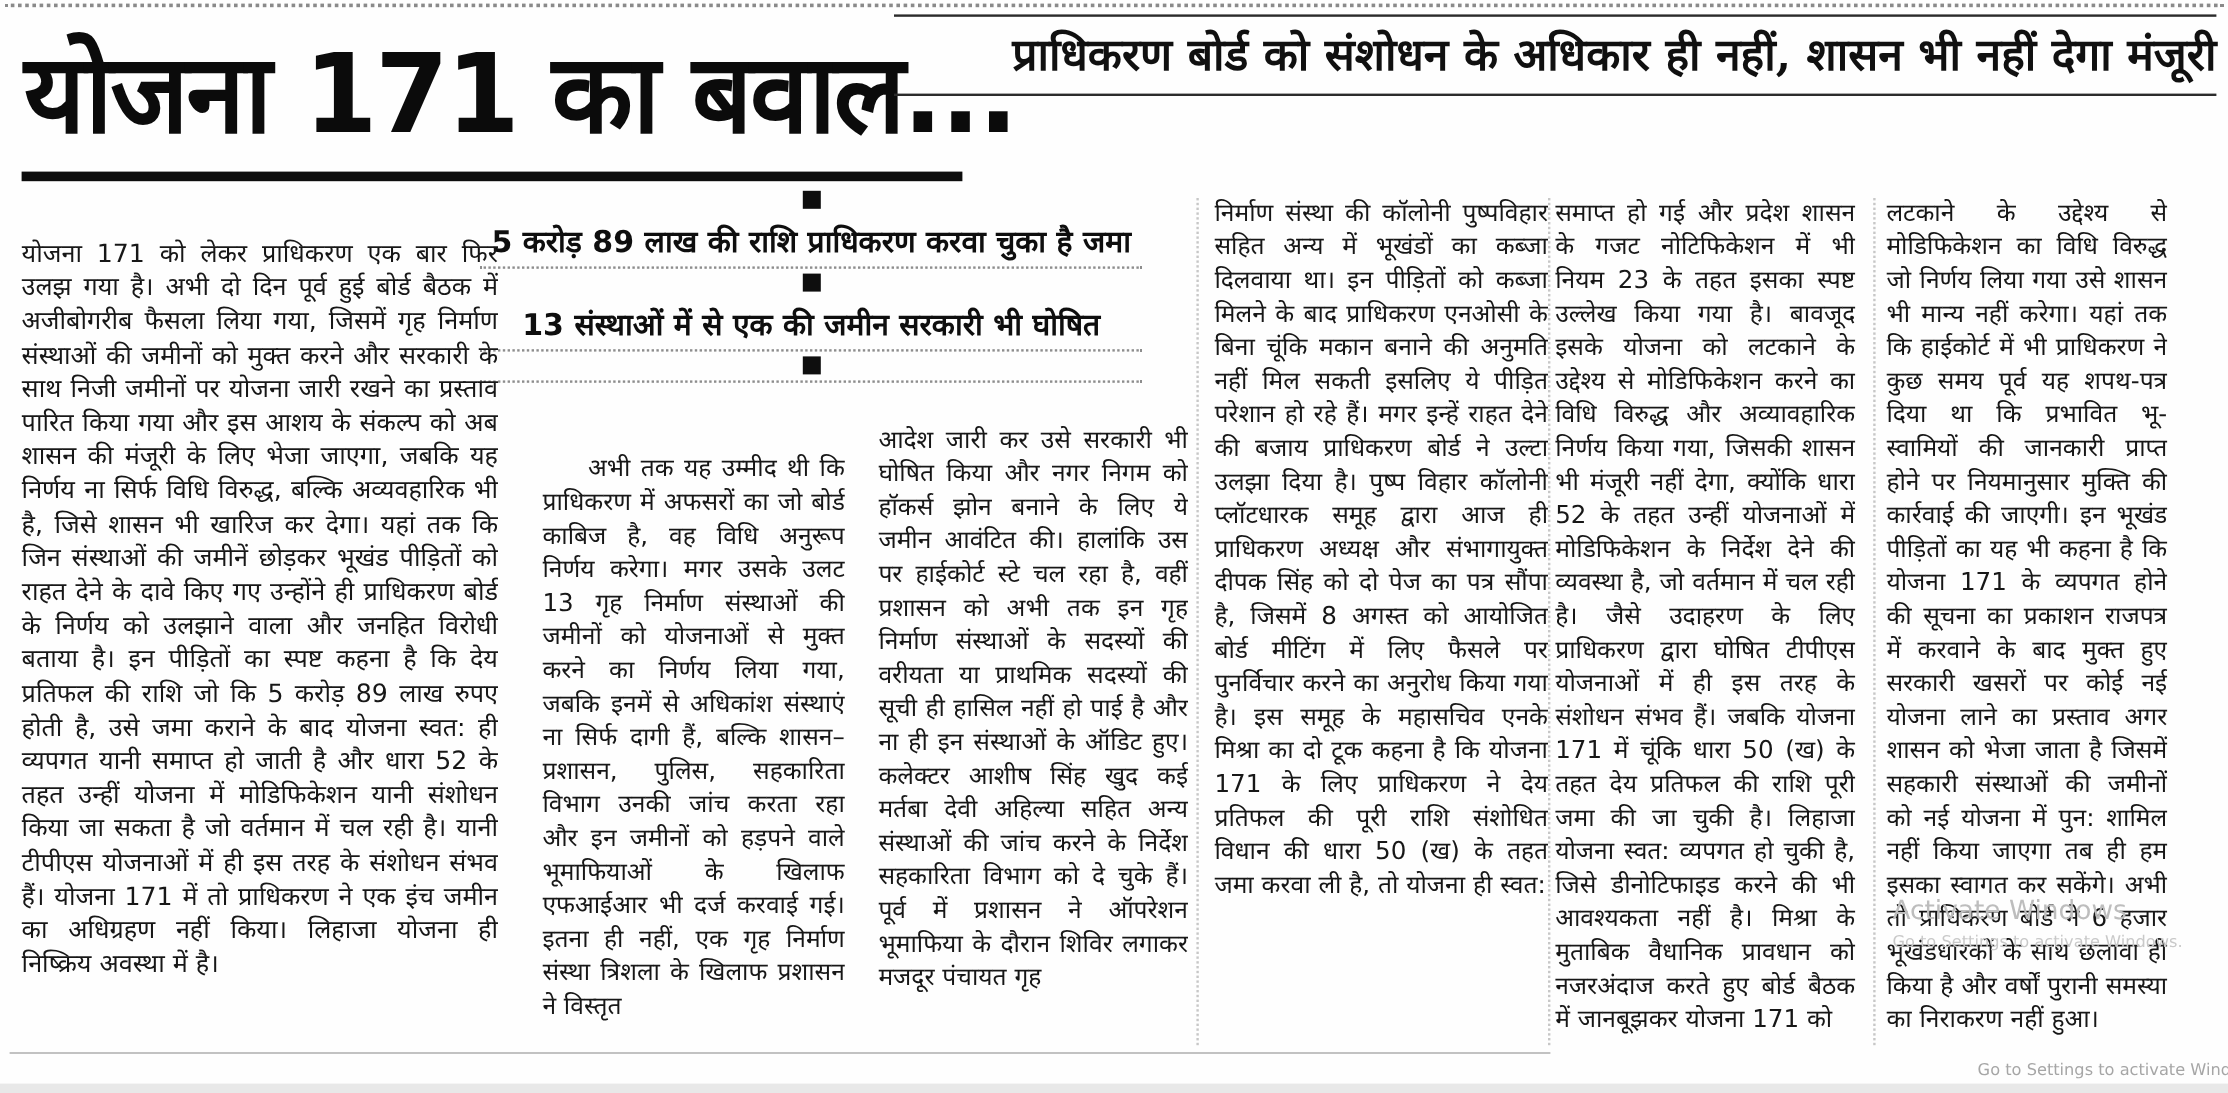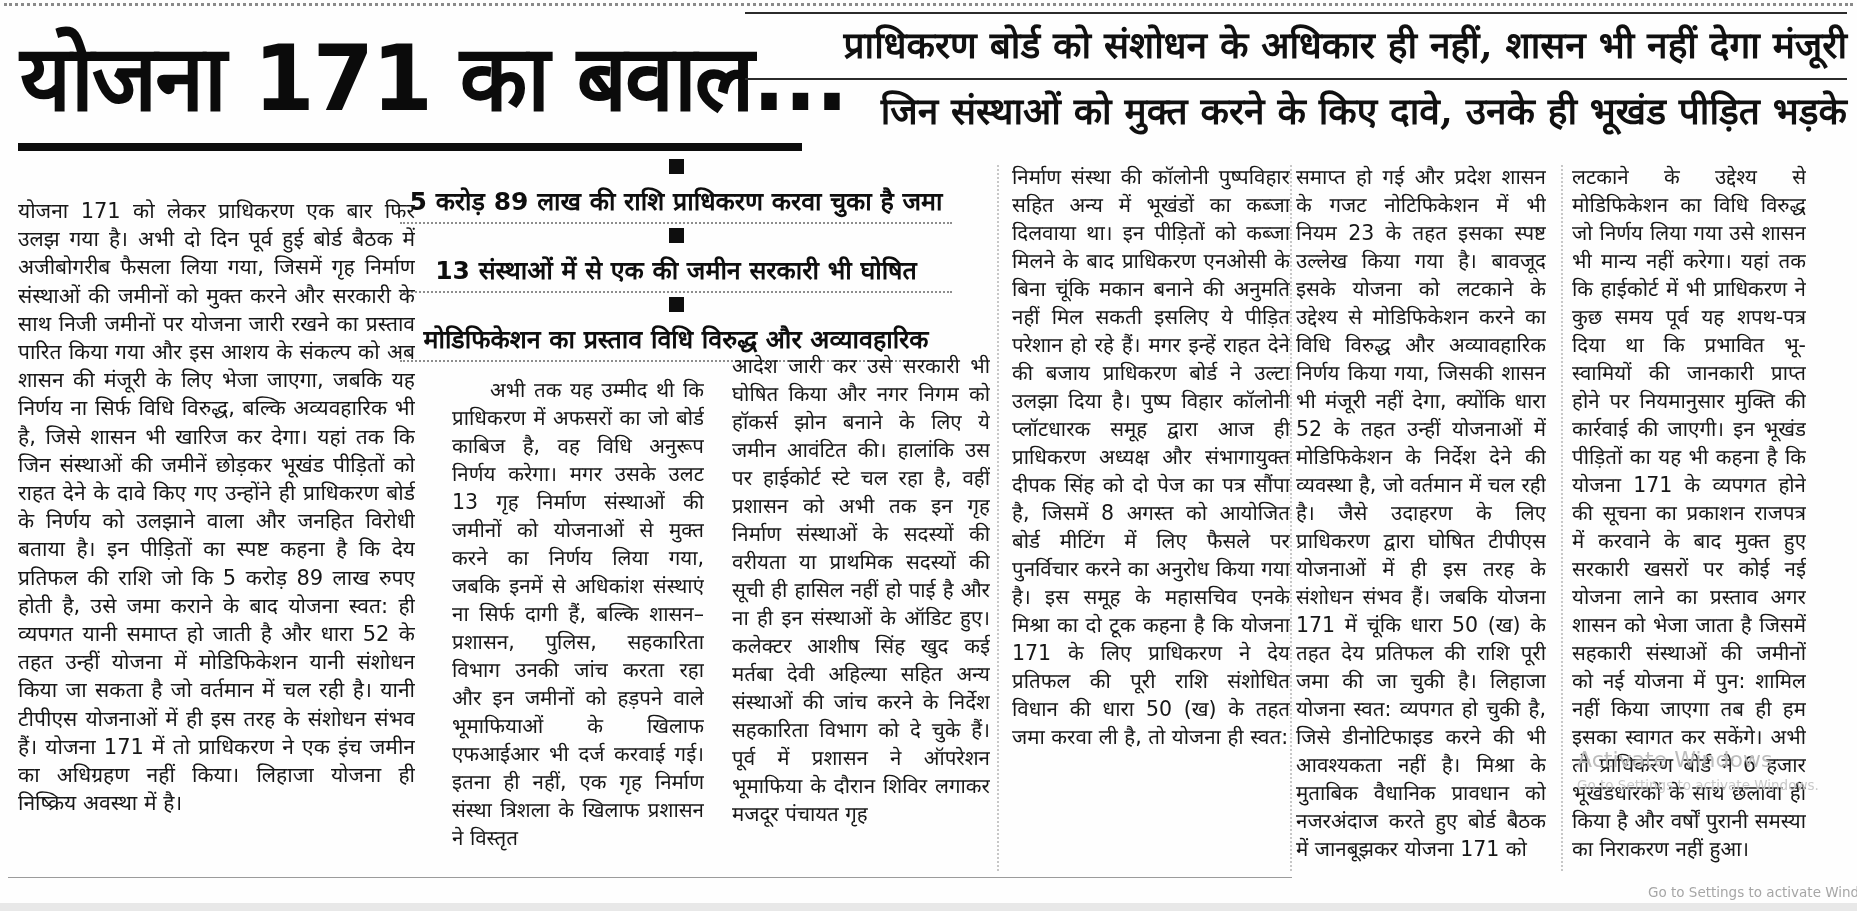--- a/index.html
+++ b/index.html
@@ -97,35 +97,33 @@
 <div class="page">
 
   <div class="top-dotted"></div>
 
   <div class="headline">योजना 171 का बवाल...</div>
   <div class="headline-bar"></div>
 
   <div class="subhead-rule sr1"></div>
   <div class="subhead sh1">प्राधिकरण बोर्ड को संशोधन के अधिकार ही नहीं, शासन भी नहीं देगा मंजूरी</div>
   <div class="subhead-rule sr2"></div>
-  <div class="subhead sh2">जिन संस्थाओं को मुक्त करने के किए दावे, उनके ही भूखंड पीड़ित भड़के</div>
 
 
   <div class="bullets">
     <div class="bullet-item">
       <span class="sq"></span>
       <span>5 करोड़ 89 लाख की राशि प्राधिकरण करवा चुका है जमा</span>
     </div>
     <div class="bullet-item">
       <span class="sq"></span>
       <span>13 संस्थाओं में से एक की जमीन सरकारी भी घोषित</span>
     </div>
     <div class="bullet-item">
       <span class="sq"></span>
-      <span>मोडिफिकेशन का प्रस्ताव विधि विरुद्ध और अव्यावहारिक</span>
     </div>
   </div>
 
   <div class="bodycol c1">योजना 171 को लेकर प्राधिकरण एक बार फिर उलझ गया है। अभी दो दिन पूर्व हुई बोर्ड बैठक में अजीबोगरीब फैसला लिया गया, जिसमें गृह निर्माण संस्थाओं की जमीनों को मुक्त करने और सरकारी के साथ निजी जमीनों पर योजना जारी रखने का प्रस्ताव पारित किया गया और इस आशय के संकल्प को अब शासन की मंजूरी के लिए भेजा जाएगा, जबकि यह निर्णय ना सिर्फ विधि विरुद्ध, बल्कि अव्यवहारिक भी है, जिसे शासन भी खारिज कर देगा। यहां तक कि जिन संस्थाओं की जमीनें छोड़कर भूखंड पीड़ितों को राहत देने के दावे किए गए उन्होंने ही प्राधिकरण बोर्ड के निर्णय को उलझाने वाला और जनहित विरोधी बताया है। इन पीड़ितों का स्पष्ट कहना है कि देय प्रतिफल की राशि जो कि 5 करोड़ 89 लाख रुपए होती है, उसे जमा कराने के बाद योजना स्वत: ही व्यपगत यानी समाप्त हो जाती है और धारा 52 के तहत उन्हीं योजना में मोडिफिकेशन यानी संशोधन किया जा सकता है जो वर्तमान में चल रही है। यानी टीपीएस योजनाओं में ही इस तरह के संशोधन संभव हैं। योजना 171 में तो प्राधिकरण ने एक इंच जमीन का अधिग्रहण नहीं किया। लिहाजा योजना ही निष्क्रिय अवस्था में है।</div>
   <div class="bodycol c2">अभी तक यह उम्मीद थी कि प्राधिकरण में अफसरों का जो बोर्ड काबिज है, वह विधि अनुरूप निर्णय करेगा। मगर उसके उलट 13 गृह निर्माण संस्थाओं की जमीनों को योजनाओं से मुक्त करने का निर्णय लिया गया, जबकि इनमें से अधिकांश संस्थाएं ना सिर्फ दागी हैं, बल्कि शासन–प्रशासन, पुलिस, सहकारिता विभाग उनकी जांच करता रहा और इन जमीनों को हड़पने वाले भूमाफियाओं के खिलाफ एफआईआर भी दर्ज करवाई गई। इतना ही नहीं, एक गृह निर्माण संस्था त्रिशला के खिलाफ प्रशासन ने विस्तृत</div>
   <div class="bodycol c3">आदेश जारी कर उसे सरकारी भी घोषित किया और नगर निगम को हॉकर्स झोन बनाने के लिए ये जमीन आवंटित की। हालांकि उस पर हाईकोर्ट स्टे चल रहा है, वहीं प्रशासन को अभी तक इन गृह निर्माण संस्थाओं के सदस्यों की वरीयता या प्राथमिक सदस्यों की सूची ही हासिल नहीं हो पाई है और ना ही इन संस्थाओं के ऑडिट हुए। कलेक्टर आशीष सिंह खुद कई मर्तबा देवी अहिल्या सहित अन्य संस्थाओं की जांच करने के निर्देश सहकारिता विभाग को दे चुके हैं। पूर्व में प्रशासन ने ऑपरेशन भूमाफिया के दौरान शिविर लगाकर मजदूर पंचायत गृह</div>
   <div class="bodycol c4">निर्माण संस्था की कॉलोनी पुष्पविहार सहित अन्य में भूखंडों का कब्जा दिलवाया था। इन पीड़ितों को कब्जा मिलने के बाद प्राधिकरण एनओसी के बिना चूंकि मकान बनाने की अनुमति नहीं मिल सकती इसलिए ये पीड़ित परेशान हो रहे हैं। मगर इन्हें राहत देने की बजाय प्राधिकरण बोर्ड ने उल्टा उलझा दिया है। पुष्प विहार कॉलोनी प्लॉटधारक समूह द्वारा आज ही प्राधिकरण अध्यक्ष और संभागायुक्त दीपक सिंह को दो पेज का पत्र सौंपा है, जिसमें 8 अगस्त को आयोजित बोर्ड मीटिंग में लिए फैसले पर पुनर्विचार करने का अनुरोध किया गया है। इस समूह के महासचिव एनके मिश्रा का दो टूक कहना है कि योजना 171 के लिए प्राधिकरण ने देय प्रतिफल की पूरी राशि संशोधित विधान की धारा 50 (ख) के तहत जमा करवा ली है, तो योजना ही स्वत:</div>
   <div class="bodycol c5">समाप्त हो गई और प्रदेश शासन के गजट नोटिफिकेशन में भी नियम 23 के तहत इसका स्पष्ट उल्लेख किया गया है। बावजूद इसके योजना को लटकाने के उद्देश्य से मोडिफिकेशन करने का विधि विरुद्ध और अव्यावहारिक निर्णय किया गया, जिसकी शासन भी मंजूरी नहीं देगा, क्योंकि धारा 52 के तहत उन्हीं योजनाओं में मोडिफिकेशन के निर्देश देने की व्यवस्था है, जो वर्तमान में चल रही है। जैसे उदाहरण के लिए प्राधिकरण द्वारा घोषित टीपीएस योजनाओं में ही इस तरह के संशोधन संभव हैं। जबकि योजना 171 में चूंकि धारा 50 (ख) के तहत देय प्रतिफल की राशि पूरी जमा की जा चुकी है। लिहाजा योजना स्वत: व्यपगत हो चुकी है, जिसे डीनोटिफाइड करने की भी आवश्यकता नहीं है। मिश्रा के मुताबिक वैधानिक प्रावधान को नजरअंदाज करते हुए बोर्ड बैठक में जानबूझकर योजना 171 को</div>
   <div class="bodycol c6">लटकाने के उद्देश्य से मोडिफिकेशन का विधि विरुद्ध जो निर्णय लिया गया उसे शासन भी मान्य नहीं करेगा। यहां तक कि हाईकोर्ट में भी प्राधिकरण ने कुछ समय पूर्व यह शपथ-पत्र दिया था कि प्रभावित भू-स्वामियों की जानकारी प्राप्त होने पर नियमानुसार मुक्ति की कार्रवाई की जाएगी। इन भूखंड पीड़ितों का यह भी कहना है कि योजना 171 के व्यपगत होने की सूचना का प्रकाशन राजपत्र में करवाने के बाद मुक्त हुए सरकारी खसरों पर कोई नई योजना लाने का प्रस्ताव अगर शासन को भेजा जाता है जिसमें सहकारी संस्थाओं की जमीनों को नई योजना में पुन: शामिल नहीं किया जाएगा तब ही हम इसका स्वागत कर सकेंगे। अभी तो प्राधिकरण बोर्ड ने 6 हजार भूखंडधारकों के साथ छलावा ही किया है और वर्षों पुरानी समस्या का निराकरण नहीं हुआ।</div>
 

